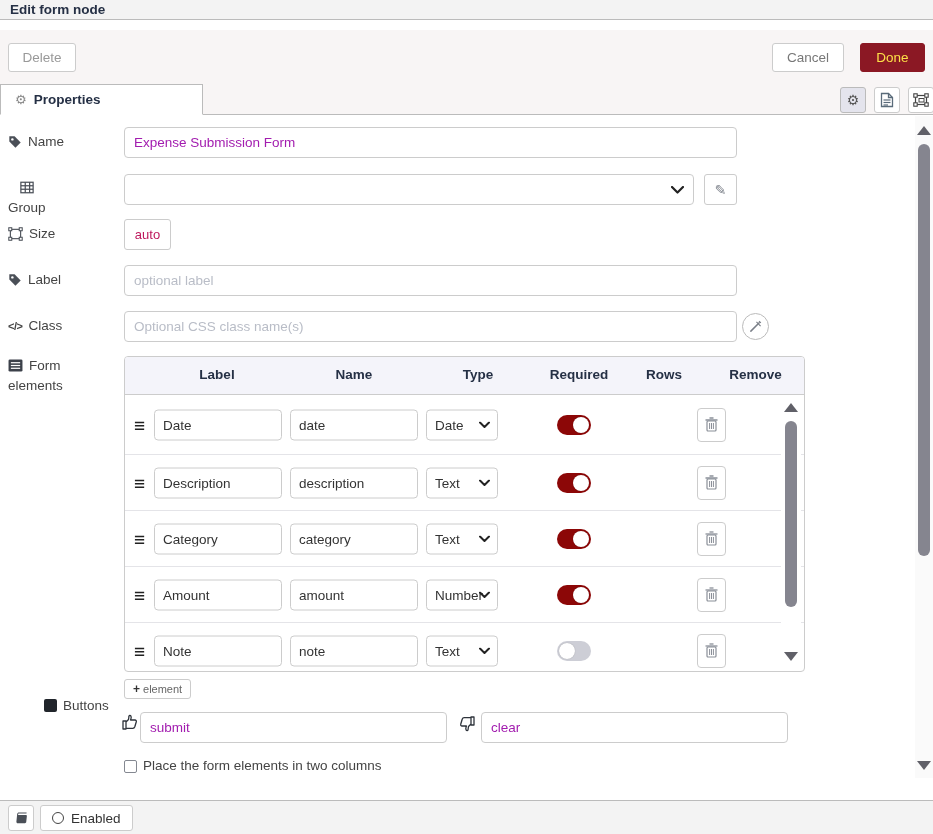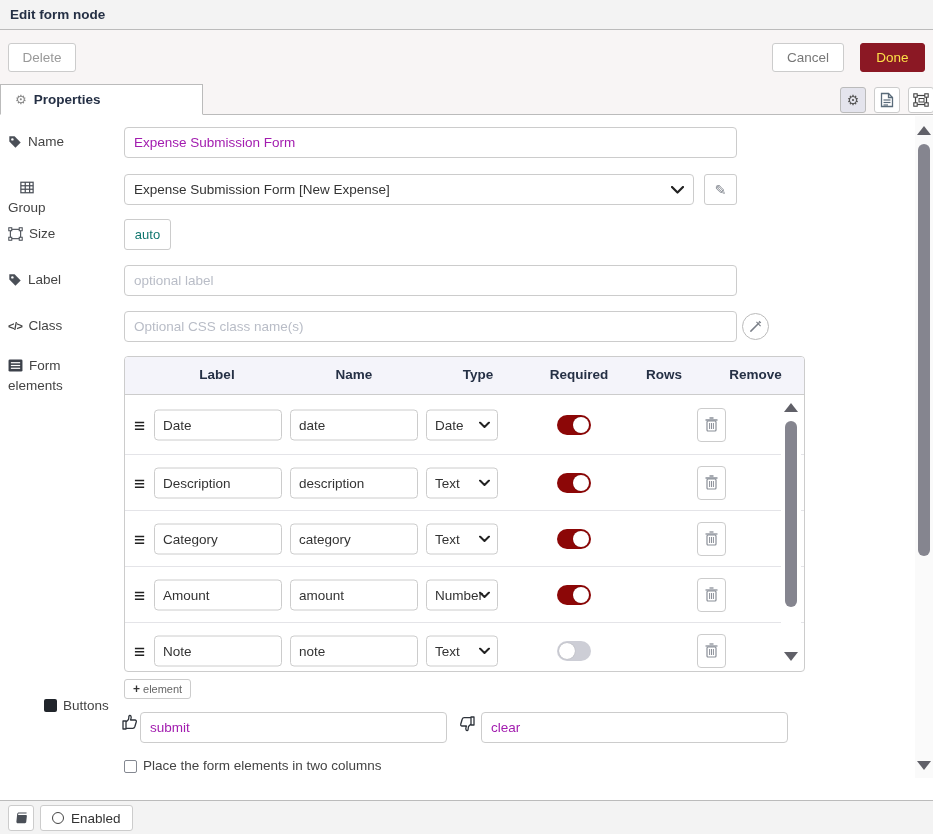--- a/index.html
+++ b/index.html
@@ -6,21 +6,21 @@
   html,body { width: 933px; height: 834px; }
   body {
     font-family: "Liberation Sans", "DejaVu Sans", sans-serif;
     background: #fff; position: relative; overflow: hidden;
     color: #444; font-size: 13.5px;
   }
   .abs { position: absolute; }
 
   
   .dlg-header {
-    left:0; top:0; width:933px; height:30px;
+    left:0; top:0; width:933px; height:20px;
     background:#f3f3f3; border-bottom:1px solid #bbb;
     display:flex; align-items:center; padding:0 10px;
   }
   .dlg-title { font-weight:bold; color:#253045; font-size:13.5px; }
 
   
   .btn-tray {
     left:0; top:30px; width:933px; height:54px; background:#f8f5f5;
   }
   .btn {
@@ -225,40 +225,39 @@
   <svg width="14" height="13" viewBox="0 0 16 14">
     <rect x="1" y="1" width="14" height="12" fill="none" stroke="#4a4f57" stroke-width="1.4"></rect>
     <line x1="1" y1="5" x2="15" y2="5" stroke="#4a4f57" stroke-width="1.4"></line>
     <line x1="1" y1="9" x2="15" y2="9" stroke="#4a4f57" stroke-width="1.4"></line>
     <line x1="6" y1="1" x2="6" y2="13" stroke="#4a4f57" stroke-width="1.4"></line>
     <line x1="11" y1="1" x2="11" y2="13" stroke="#4a4f57" stroke-width="1.4"></line>
   </svg>
   <span>Group</span>
 </div>
 <div class="fake-select" style="left:124px; top:174px; width:570px;">
-  <span>Expense Submission Form [New Expense]</span>
   <svg class="chev" width="13" height="8" viewBox="0 0 13 8">
     <polyline points="1,1 6.5,6.5 12,1" fill="none" stroke="#222" stroke-width="2.2" stroke-linecap="round" stroke-linejoin="round"></polyline>
   </svg>
 </div>
 <div class="small-btn" style="left:704px; top:174px; width:33px; height:31px;">
   <span style="color:#7a7f88; font-size:14px;">✎</span>
 </div>
 
 <div class="row-label" style="top:226px;">
   <svg width="15" height="14" viewBox="0 0 16 15">
     <rect x="2.5" y="2.5" width="11" height="10" fill="none" stroke="#4a4f57" stroke-width="1.2"></rect>
     <rect x="0.8" y="0.8" width="3.2" height="3.2" fill="#fff" stroke="#4a4f57" stroke-width="1.1"></rect>
     <rect x="12" y="0.8" width="3.2" height="3.2" fill="#fff" stroke="#4a4f57" stroke-width="1.1"></rect>
     <rect x="0.8" y="11" width="3.2" height="3.2" fill="#fff" stroke="#4a4f57" stroke-width="1.1"></rect>
     <rect x="12" y="11" width="3.2" height="3.2" fill="#fff" stroke="#4a4f57" stroke-width="1.1"></rect>
   </svg>
   <span>Size</span>
 </div>
-<button class="btn" style="position:absolute; left:124px; top:219px; width:47px; height:31px; color:#0f766e; font-size:13px;">auto</button>
+<button class="btn" style="position:absolute; left:124px; top:219px; width:47px; height:31px; color:#be185d; font-size:13px;">auto</button>
 
 <div class="row-label" style="top:272px;">
   <svg width="14" height="14" viewBox="0 0 16 16">
     <path d="M1.5 1.5 h6 l7 7 -6 6 -7 -7 z" fill="#4a4f57"></path>
       <circle cx="5" cy="5" r="1.4" fill="#fff"></circle>
   </svg>
   <span>Label</span>
 </div>
 <input class="txt-input" style="left: 124px; top: 265px; width: 613px;" placeholder="optional label">
 

